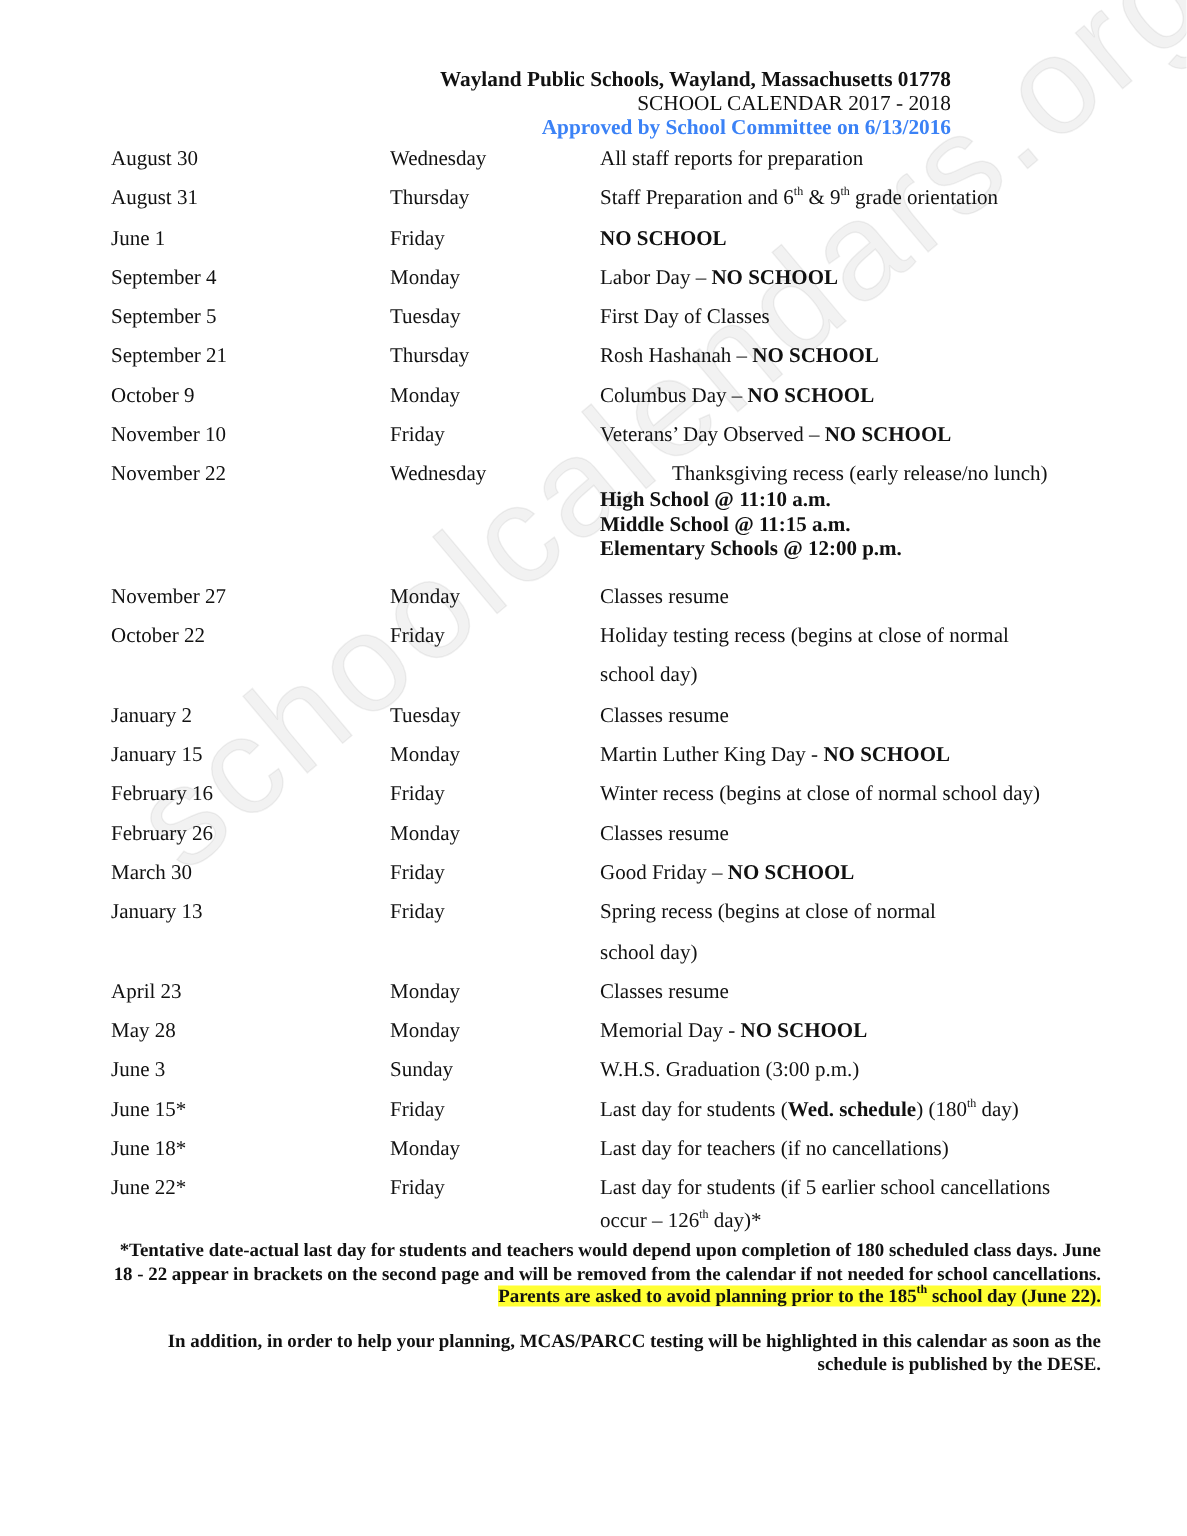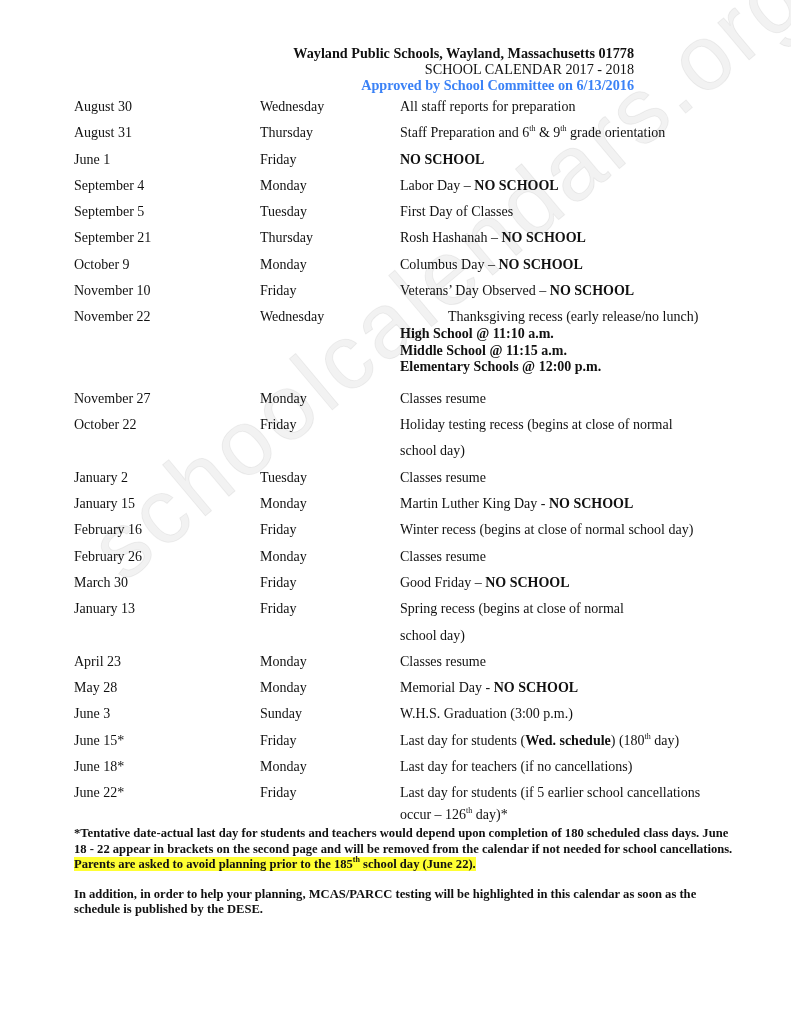--- a/index.html
+++ b/index.html
@@ -27,21 +27,21 @@
   .row .date { position: absolute; left: 0; top: 0; }
   .row .day { position: absolute; left: 186px; top: 0; }
   .row .desc { margin-left: 326px; }
   .row .desc .l { display: block; }
   .row.tight .desc .l.extra { line-height: 16.5px; }
   .row.tight2 .desc .l.c2 { line-height: 16px; }
   b { font-weight: bold; }
   sup { font-size: 8px; line-height: 0; vertical-align: 6px; }
 
   .notes { position: absolute; top: 826px; left: 74px; width: 660px;
-    font-size: 12.6px; line-height: 15.6px; font-weight: bold; }
+    font-size: 12.6px; line-height: 15.6px; font-weight: bold; text-align: right; }
   .notes p { margin: 0 0 14px 0; }
   .hl { background: #ffff33; }
 </style>
 </head>
 <body>
 
 <div class="watermark">schoolcalendars.org</div>
 
 <div class="header">
   <div class="line">Wayland Public Schools, Wayland, Massachusetts 01778</div>

